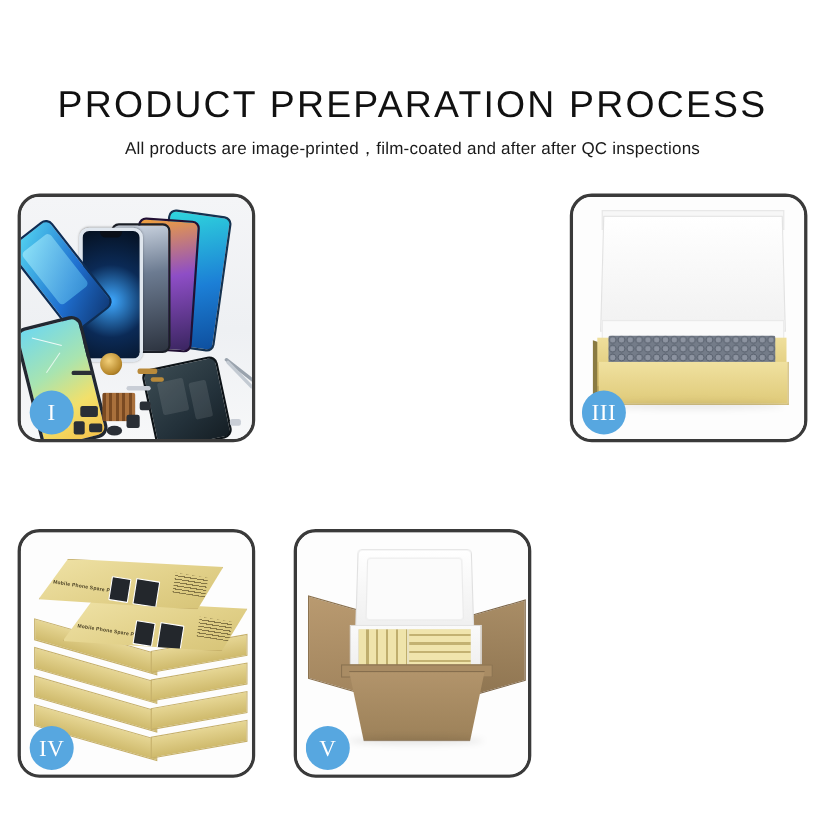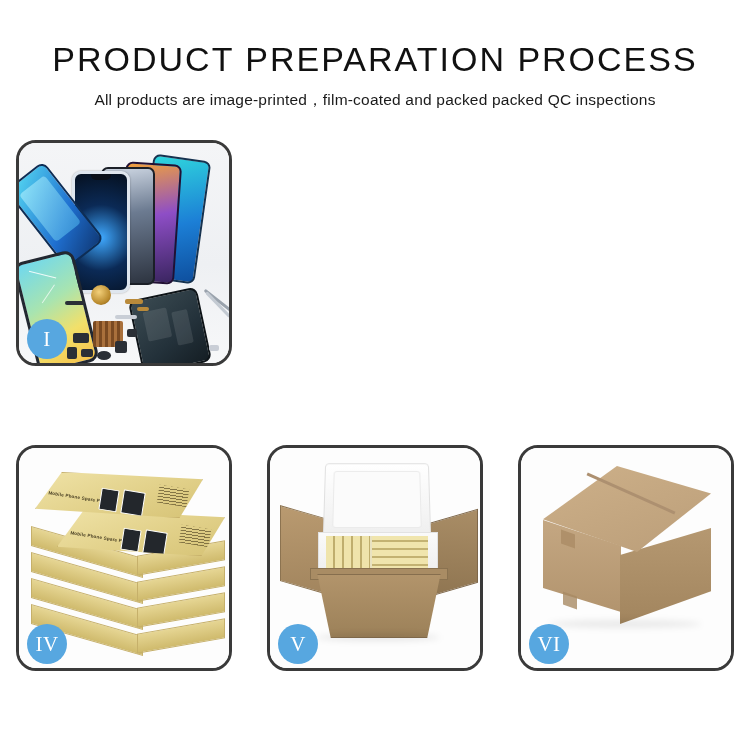--- a/index.html
+++ b/index.html
@@ -4,21 +4,21 @@
 <style>
   html,body{margin:0;padding:0;}
   body{
     width:750px;height:750px;background:#ffffff;
     font-family:"Liberation Sans","DejaVu Sans",sans-serif;
     overflow:hidden;position:relative;
   }
   .page{width:750px;height:750px;position:relative;}
 
   
-  .header{width:750px;text-align:center;padding-top:40px;box-sizing:border-box;}
+  .header{width:750px;text-align:center;padding-top:40px;box-sizing:border-box;margin-top:36px;}
   .title{
     font-size:34px;line-height:38px;color:#111111;
     font-weight:400;letter-spacing:2.0px;white-space:nowrap;
     font-family:"Liberation Sans","DejaVu Sans",sans-serif;
   }
   .subtitle{
     margin-top:12px;font-size:15.5px;line-height:19px;color:#1a1a1a;
     font-weight:400;letter-spacing:.2px;white-space:nowrap;
   }
 
@@ -166,21 +166,21 @@
   .c-tapeL2{position:absolute;left:42px;top:146px;width:14px;height:13px;background:#a78963;opacity:.8;transform:skewY(20deg);}
   .c-sh{position:absolute;left:28px;top:172px;width:152px;height:8px;background:rgba(0,0,0,.08);filter:blur(3px);border-radius:50%;}
 </style>
 </head>
 <body>
 
 <div class="page">
 
   <div class="header">
     <div class="title">PRODUCT PREPARATION PROCESS</div>
-    <div class="subtitle">All products are image-printed，film-coated and packed packed QC inspections</div>
+    <div class="subtitle">All products are image-printed，film-coated and after after QC inspections</div>
   </div>
 
   <div class="grid">
 
     <div class="panel p-c0 p-r0">
       <div class="scene">
         <div class="p1bg"></div>
         <div class="ph ph-fan1"></div>
         <div class="ph ph-fan2"></div>
         <div class="ph ph-fan3"></div>
@@ -212,20 +212,34 @@
         <div class="ptg" style="left:106px;top:156px;width:18px;height:5px;"></div>
         <div class="ptg" style="left:118px;top:164px;width:12px;height:4px;"></div>
         <div class="ptl" style="left:36px;top:196px;width:8px;height:14px;"></div>
         <div class="ptl" style="left:96px;top:172px;width:22px;height:4px;"></div>
         <div class="ptl" style="left:190px;top:202px;width:10px;height:6px;"></div>
       </div>
       <div class="badge">I</div>
     </div>
 
 
+    <div class="panel p-c2 p-r0">
+      <div class="scene">
+        <div class="p3bg"></div>
+        <div class="b3lidflap"></div>
+        <div class="b3lid"></div>
+        <div class="b3back"></div>
+        <div class="b3leftside"></div>
+        <div class="b3body"></div>
+        <div class="b3inner"></div>
+        <div class="b3front"></div>
+        <div class="b3sh"></div>
+      </div>
+      <div class="badge">III</div>
+    </div>
 
     <div class="panel p-c0 p-r1">
       <div class="scene">
         <div class="p4bg"></div>
         <div class="stack">
 
           <div class="bx bxside" style="left:6px;top:154px;width:110px;height:18px;transform:skewY(16deg);"></div>
           <div class="bx bxside" style="left:6px;top:128px;width:110px;height:18px;transform:skewY(16deg);"></div>
           <div class="bx bxside" style="left:6px;top:102px;width:110px;height:18px;transform:skewY(16deg);"></div>
           <div class="bx bxside" style="left:6px;top:76px;width:110px;height:18px;transform:skewY(16deg);"></div>
@@ -268,28 +282,15 @@
           <div class="v-bars-v"></div>
           <div class="v-bars-h"></div>
         </div>
         <div class="v-rim"></div>
         <div class="v-front"></div>
         <div class="v-sh"></div>
       </div>
       <div class="badge">V</div>
     </div>
 
-    <div class="panel p-c2 p-r1">
-      <div class="scene">
-        <div class="p6bg"></div>
-        <div class="c-left"></div>
-        <div class="c-right"></div>
-        <div class="c-top"></div>
-        <div class="c-topseam"></div>
-        <div class="c-tapeL"></div>
-        <div class="c-tapeL2"></div>
-        <div class="c-sh"></div>
-      </div>
-      <div class="badge">VI</div>
-    </div>
 
   </div>
 </div>
 
 </body></html>

